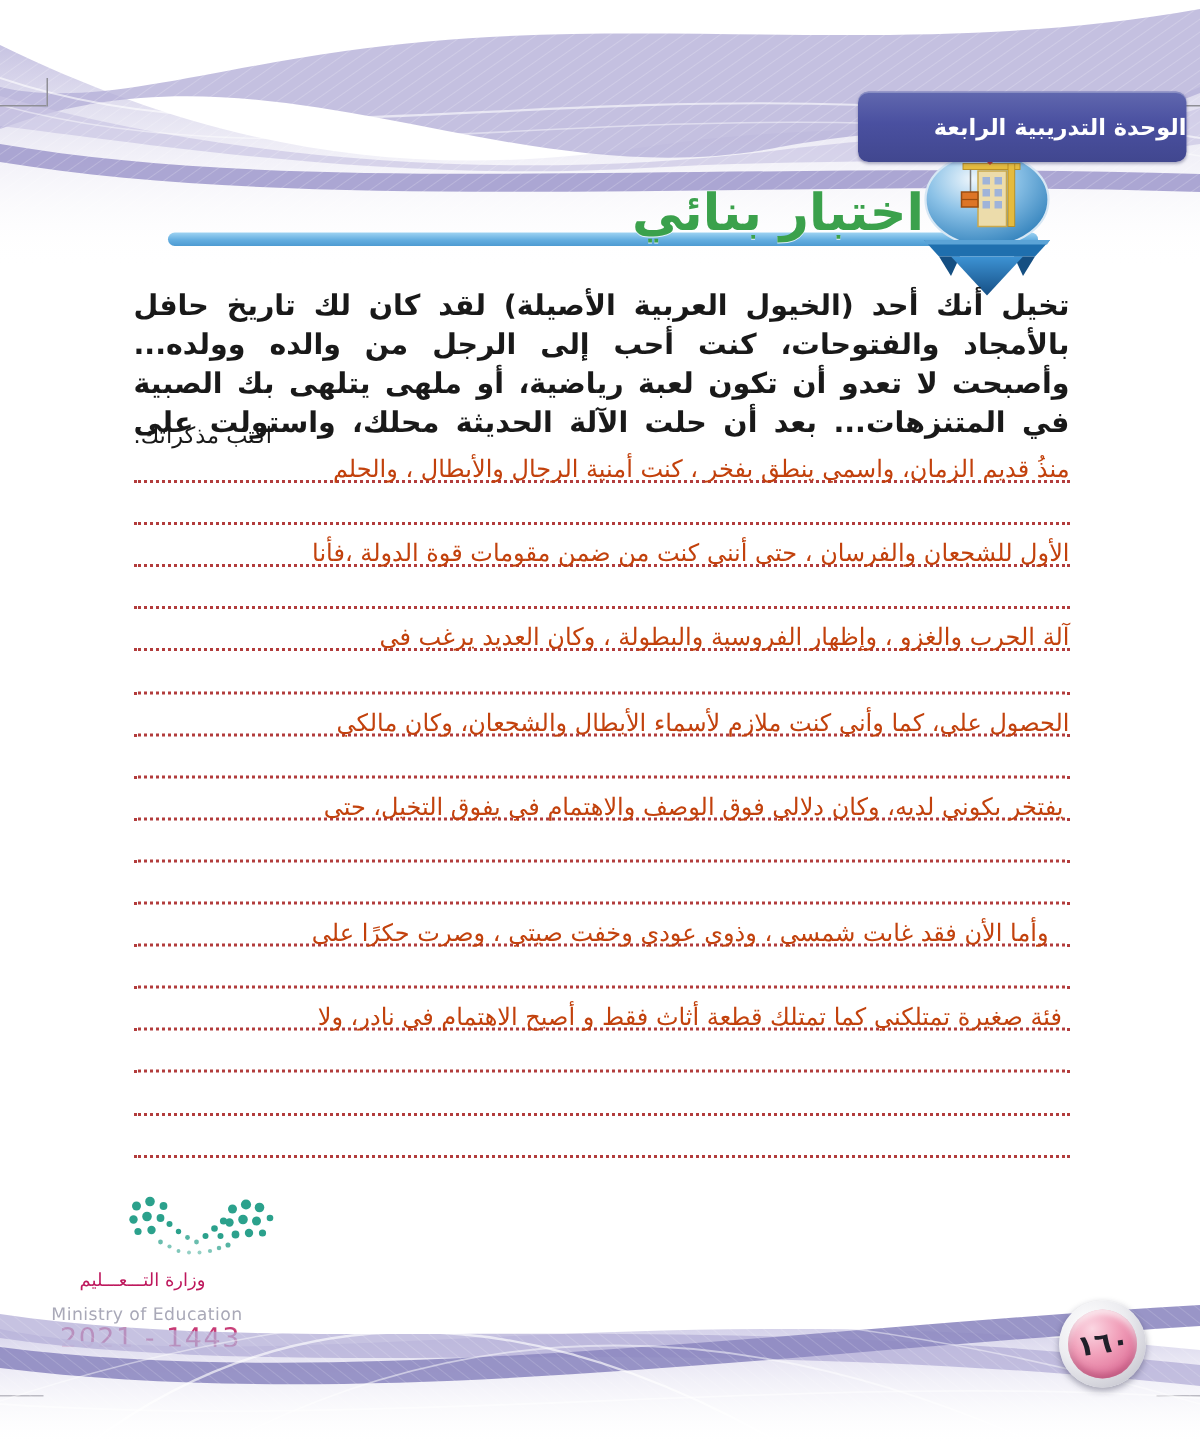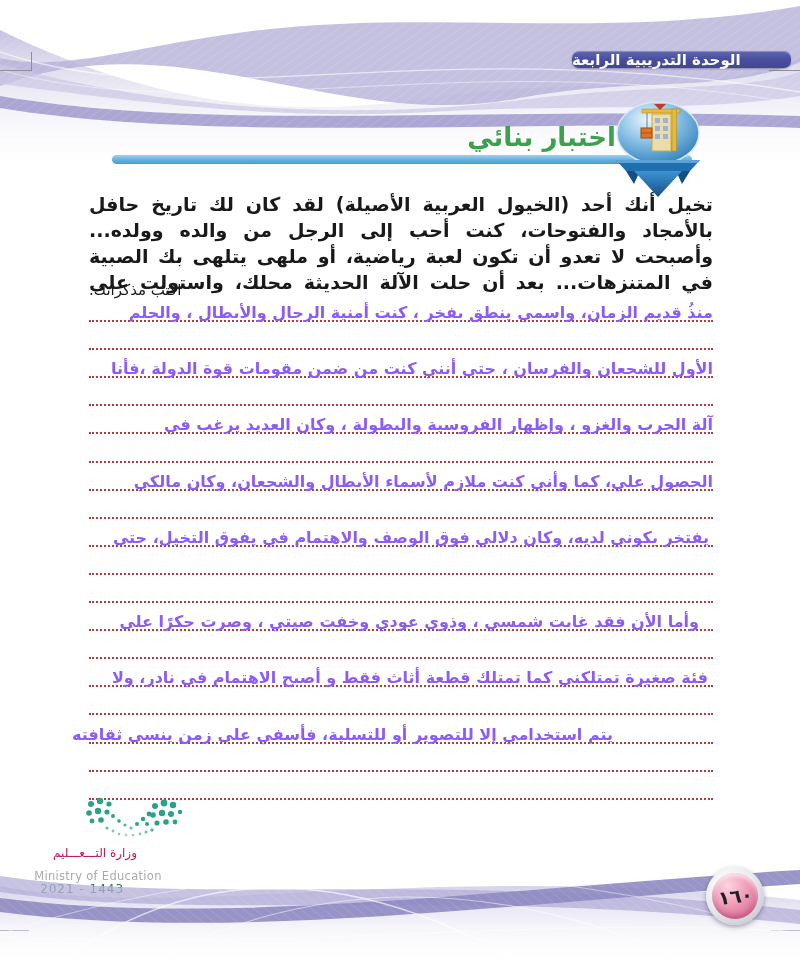--- a/index.html
+++ b/index.html
@@ -7,35 +7,35 @@
   .page{
     position:relative;width:800px;height:962px;margin:0 auto;
     background:#ffffff;overflow:hidden;
     font-family:"DejaVu Sans",sans-serif;
   }
   svg{display:block;}
 
   
   .top-waves{position:absolute;top:0;left:0;z-index:0;}
   .unit-badge{
-    position:absolute;top:51px;right:9px;width:219px;height:17px;z-index:3;
+    position:absolute;top:61px;right:9px;width:219px;height:47px;z-index:3;
     background:linear-gradient(180deg,#6168af 0%,#4a50a0 45%,#41478f 100%);
-    border-radius:7px;display:flex;align-items:center;justify-content:flex-start;
+    border-radius:7px;display:flex;align-items:center;justify-content:flex-end;
     box-shadow:0 1px 2px rgba(40,40,90,.35), inset 0 1px 0 rgba(255,255,255,.25);
   }
   .unit-badge span{color:#ffffff;font-size:15px;font-weight:bold;direction:rtl;}
 
   .blue-bar{
     position:absolute;top:155px;left:112px;width:580px;height:9px;z-index:1;
     border-radius:5px;
     background:linear-gradient(180deg,#9ed3f2 0%,#64aee0 55%,#4d9bd2 100%);
   }
   .page-title{
     position:absolute;top:122px;right:184px;z-index:2;
-    color:#3ba14c;font-size:26px;font-weight:bold;direction:rtl;
+    color:#3ba14c;font-size:34px;font-weight:bold;direction:rtl;
     text-shadow:0 1px 0 rgba(255,255,255,.8);
   }
   .title-icon{position:absolute;top:100px;left:614px;z-index:2;width:88px;height:98px;}
 
   
   .prompt{
     position:absolute;top:191px;left:89px;width:624px;height:106px;z-index:2;
     direction:rtl;text-align:justify;text-align-last:center;
     color:#191919;font-size:19px;font-weight:bold;line-height:26px;
     overflow:hidden;
@@ -50,37 +50,37 @@
   .answers{
     position:absolute;top:296px;left:89px;width:624px;z-index:2;direction:rtl;
   }
   .ans-row{position:relative;height:28.1px;}
   .ans-row::after{
     content:"";position:absolute;left:0;right:0;bottom:2px;
     border-bottom:2px dotted #b23c3c;
   }
   .ans-text{
     position:absolute;right:0;bottom:-1px;z-index:2;white-space:nowrap;
-    color:#8b5cf6;font-size:16px;font-weight:bold;line-height:25px;
+    color:#c2410c;font-size:16px;font-weight:normal;line-height:25px;
   }
 
   
   .bottom-waves{position:absolute;bottom:0;left:0;z-index:3;}
   .moe-dots{position:absolute;left:83px;top:794px;z-index:2;}
   .moe-ar{
     position:absolute;left:30px;top:846px;width:130px;z-index:4;
     color:#be185d;font-size:12px;font-weight:normal;direction:rtl;text-align:center;
   }
   .moe-en{
     position:absolute;left:33px;top:869px;width:130px;z-index:4;
     color:#a9a9b8;font-size:11.5px;text-align:center;letter-spacing:.3px;
   }
   .edition{
     position:absolute;left:40px;top:882px;z-index:2;
-    color:#14532d;font-size:12px;letter-spacing:1px;opacity:.85;
+    color:#be185d;font-size:18px;letter-spacing:1px;opacity:.85;
   }
   .page-badge{
     position:absolute;left:706px;top:867px;width:58px;height:58px;z-index:5;
     border-radius:50%;
     background:radial-gradient(circle at 35% 30%,#ffffff 0%,#ececf0 45%,#b9b9c4 100%);
     box-shadow:0 2px 5px rgba(30,30,60,.4);
     display:flex;align-items:center;justify-content:center;
   }
   .page-badge .inner{
     width:46px;height:46px;border-radius:50%;
@@ -196,23 +196,20 @@
       <div class="ans-row"></div>
       <div class="ans-row"></div>
       <div class="ans-row">
         <span class="ans-text" style="padding-right: 14px; margin-top: 24px;">وأما الأن فقد غابت شمسي ، وذوى عودي وخفت صيتي ، وصرت حكرًا على</span>
       </div>
       <div class="ans-row"></div>
       <div class="ans-row">
         <span class="ans-text" style="padding-right: 5px;">فئة صغيرة تمتلكني كما تمتلك قطعة أثاث فقط و أصبح الاهتمام في نادر، ولا</span>
       </div>
       <div class="ans-row"></div>
-      <div class="ans-row">
-        <span class="ans-text" style="padding-right: 100px;">يتم استخدامي إلا للتصوير أو للتسلية، فأسفي على زمن ينسى ثقافته</span>
-      </div>
       <div class="ans-row"></div>
       <div class="ans-row"></div>
     </div>
 
   <div class="moe-dots">
     <svg width="104" height="58" viewBox="0 0 104 58">
       <g fill="#2ba18c">
         <circle cx="8" cy="10" r="3"></circle>
           <circle cx="17" cy="7" r="3.2"></circle>
           <circle cx="26" cy="10" r="2.6"></circle>

